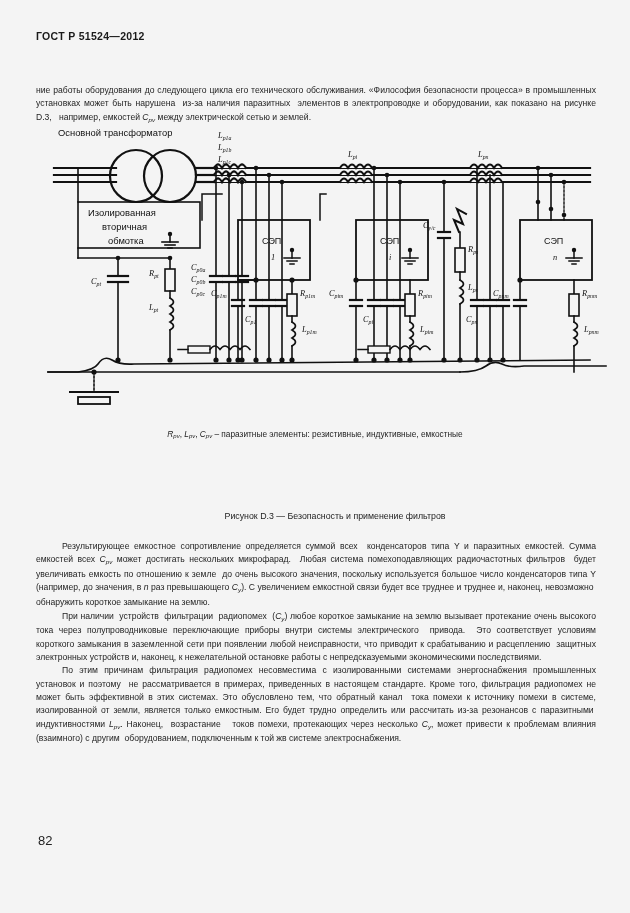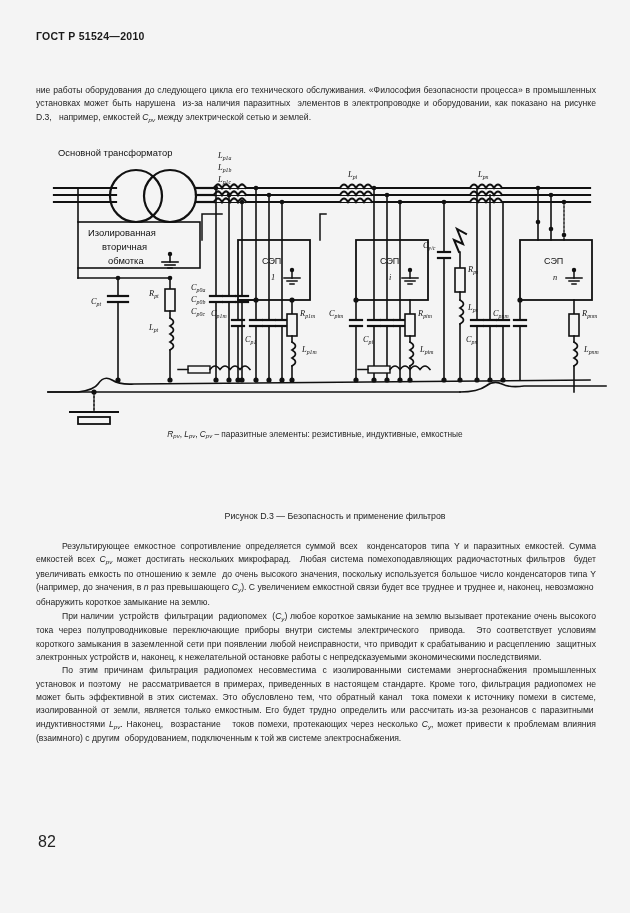--- a/index.html
+++ b/index.html
@@ -69,27 +69,27 @@
     width: 630px;
     text-align: center;
     font-size: 8.3px;
     top: 429px;
     color: #1d1d1d;
   }
   .page-number {
     position: absolute;
     left: 38px;
     top: 833px;
-    font-size: 16px;
+    font-size: 13px;
     color: #222;
   }
   .figure {
     position: absolute;
     left: 30px;
-    top: 144px;
+    top: 124px;
     width: 580px;
     height: 290px;
     text-align: center;
   }
   .figure svg { display: block; }
   .lbl {
     font-family: "Liberation Serif", serif;
     font-style: italic;
     font-size: 8.4px;
     fill: #111;
@@ -109,21 +109,21 @@
     font-family: "Liberation Sans", sans-serif;
     font-size: 9px;
     fill: #111;
   }
 </style>
 </head>
 <body>
 
 <div class="page">
 
-  <div class="doc-header">ГОСТ Р 51524—2010</div>
+  <div class="doc-header">ГОСТ Р 51524—2012</div>
 
   <div class="body-text" id="para-top">
     <p>ние работы оборудования до следующего цикла его технического обслуживания. «Философия безопасности процесса» в промышленных установках может быть нарушена&nbsp; из-за наличия паразитных&nbsp; элементов в электропроводке и оборудовании, как показано на рисунке D.3,&nbsp;&nbsp; например, емкостей <i>C</i><sub>pv</sub> между электрической сетью и землей.</p>
   </div>
 
   <div class="figure">
   <svg width="580" height="290" viewBox="0 0 580 290" xmlns="http://www.w3.org/2000/svg">
     <g stroke="#111" fill="none" stroke-linecap="square">
 
       <path d="M24 44 H86" stroke-width="2.2"></path>

